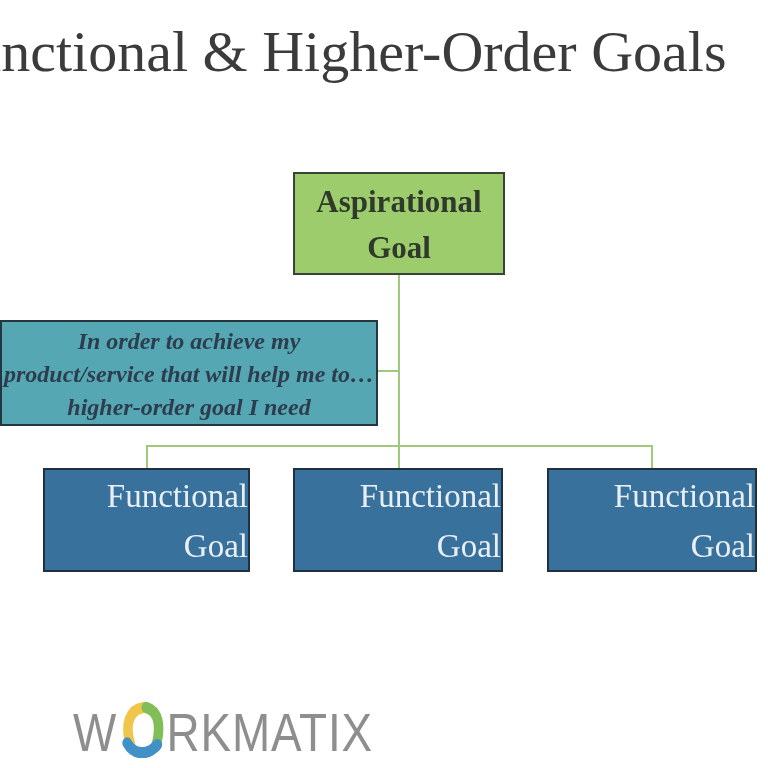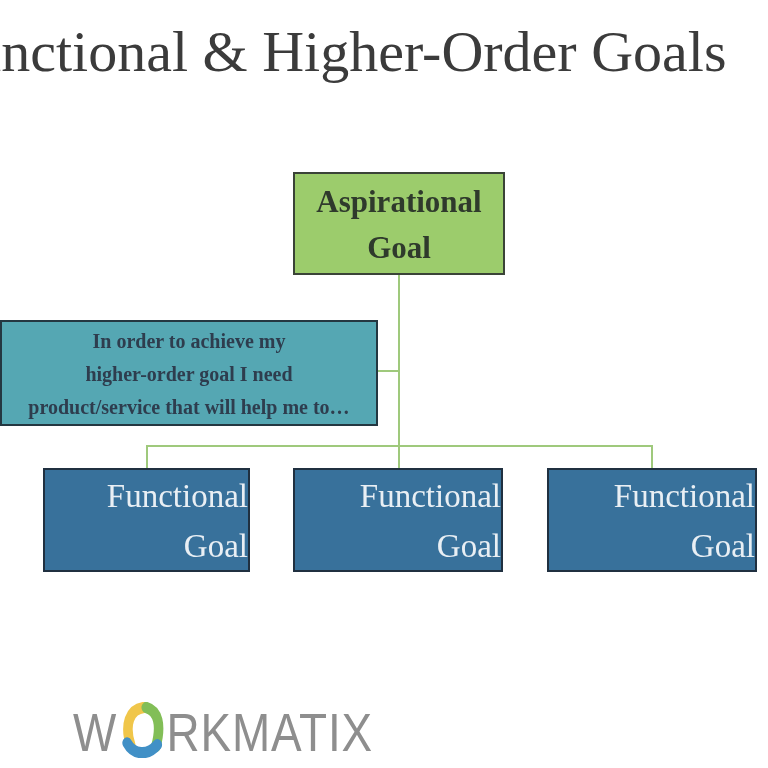--- a/index.html
+++ b/index.html
@@ -19,22 +19,22 @@
   .asp{
     left:293px;top:172px;width:212px;height:103px;
     background:#9ccc6c;border:2px solid #3a4337;
     color:#2f3a2c;font-weight:bold;font-size:31px;
     padding-top:5px;line-height:46px;
   }
   
   .callout{
     left:0px;top:320px;width:378px;height:106px;
     background:#55a7b3;border:2px solid #243741;
-    color:#2e3d4e;font-weight:bold;font-size:20px;
-    padding-top:3px;line-height:33px;overflow:hidden;
+    color:#2e3d4e;font-weight:bold;font-size:24px;
+    padding-top:3px;line-height:33px;overflow:hidden;font-style:italic;
   }
   
   .func{
     top:468px;height:104px;
     background:#38719b;border:2px solid #203040;
     color:#e9eff4;font-size:33px;line-height:50px;padding-top:1px;text-align:right;
   }
   .func1{left:43px;width:207px;}
   .func2{left:293px;width:210px;}
   .func3{left:547px;width:210px;}
@@ -68,22 +68,22 @@
   <div class="conn conn-drop-left"></div>
   <div class="conn conn-drop-right"></div>
 
   <div class="node asp">
     <div class="ln">Aspirational</div>
     <div class="ln">Goal</div>
   </div>
 
   <div class="node callout">
     <div class="ln">In order to achieve my</div>
+    <div class="ln">product/service that will help me to…</div>
     <div class="ln">higher-order goal I need</div>
-    <div class="ln">product/service that will help me to…</div>
   </div>
 
   <div class="node func func1">
     <div class="ln">Functional</div>
     <div class="ln">Goal</div>
   </div>
   <div class="node func func2">
     <div class="ln">Functional</div>
     <div class="ln">Goal</div>
   </div>

